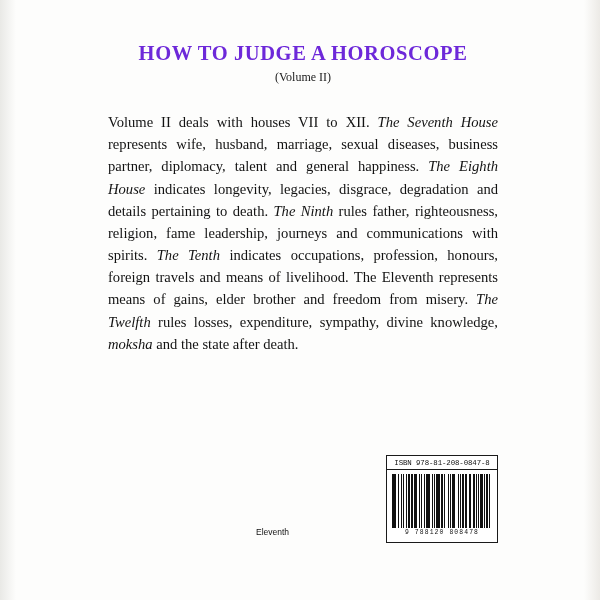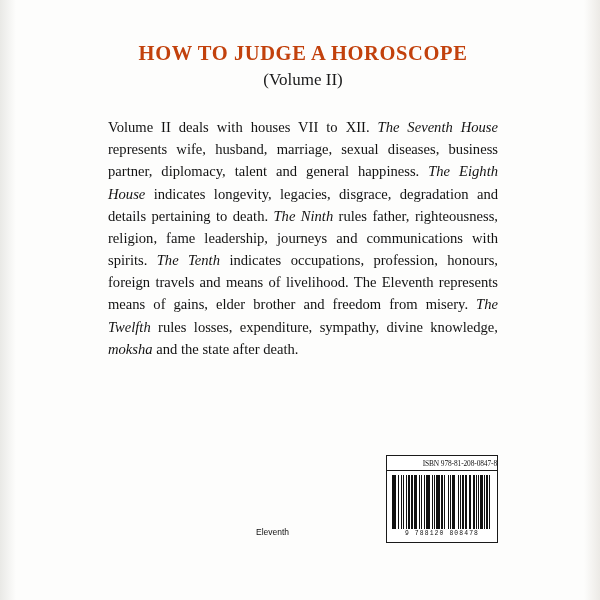--- a/index.html
+++ b/index.html
@@ -55,26 +55,26 @@
     margin: 0 0 22px 0;
     color: #111;
   }
 
   .book-title {
     text-align: center;
     font-size: 20.5px;
     font-weight: bold;
     letter-spacing: 0.6px;
     margin: 0;
-    color: #c2410c;
+    color: #6d28d9;
   }
 
   .volume {
     text-align: center;
-    font-size: 17px;
+    font-size: 12px;
     margin: 5px 0 0 0;
     color: #1a1a1a;
   }
 
   .blurb {
     margin: 26px 0 0 0;
     font-size: 14.6px;
     line-height: 1.52;
     text-align: justify;
     text-justify: inter-word;
@@ -174,23 +174,23 @@
     position: absolute;
     right: 0;
     top: 0;
     width: 112px;
     height: 88px;
     border: 1px solid #1a1a1a;
     box-sizing: border-box;
     background: #fff;
   }
   .isbn {
-    font-family: Liberation Serif, serif;
+    font-family: Liberation Mono, monospace;
     font-size: 7.4px;
-    text-align: right;
+    text-align: center;
     padding: 3px 0 2px 0;
     border-bottom: 1px solid #1a1a1a;
     letter-spacing: -0.1px;
     color: #111;
   }
   .bars {
     height: 54px;
     margin: 4px 5px 0 5px;
     display: flex;
     align-items: flex-end;

